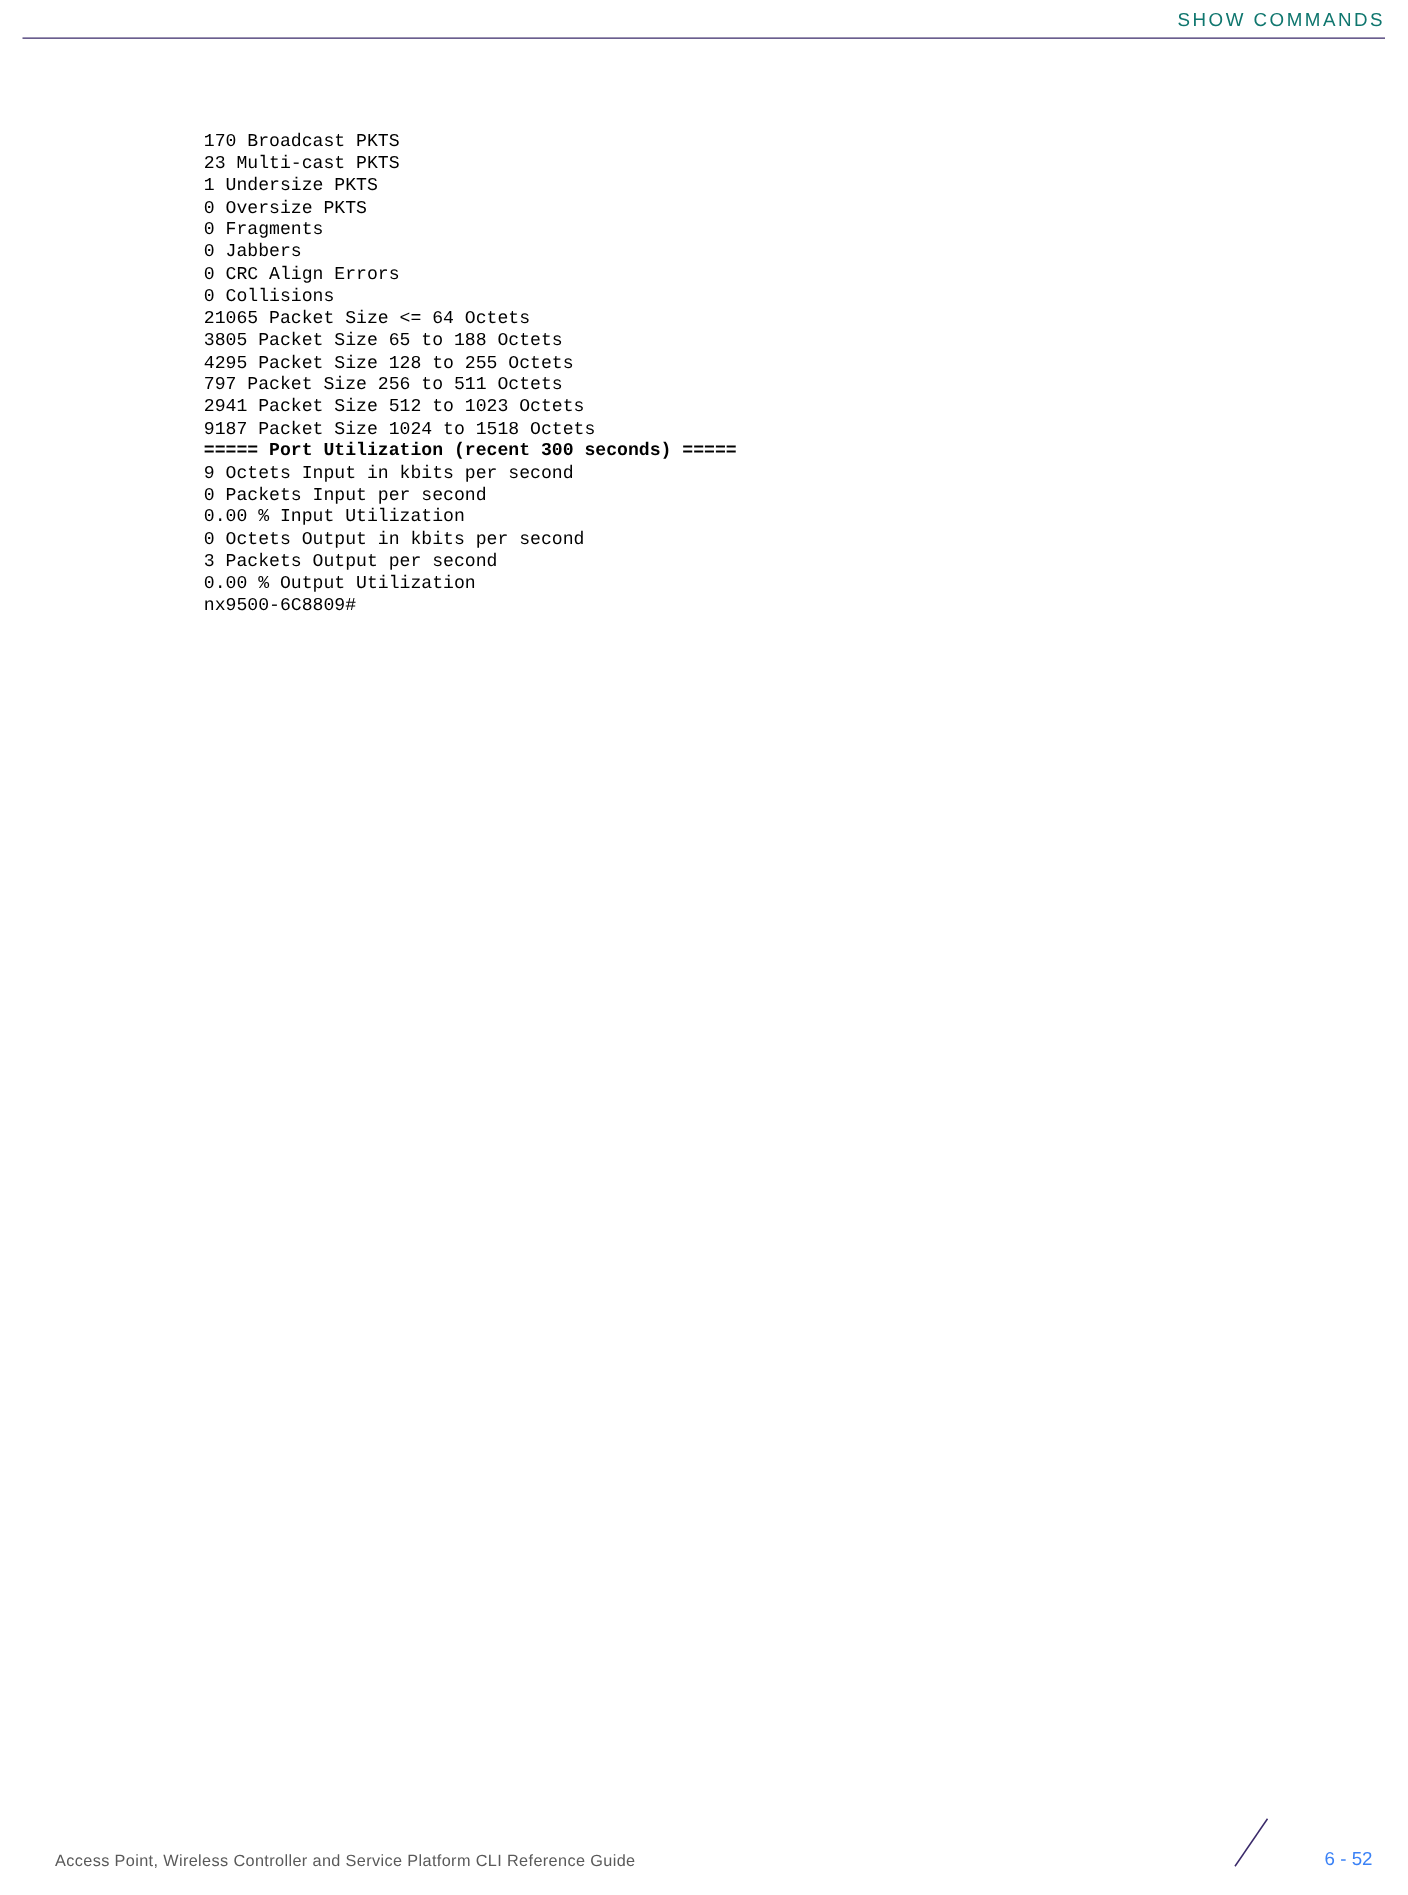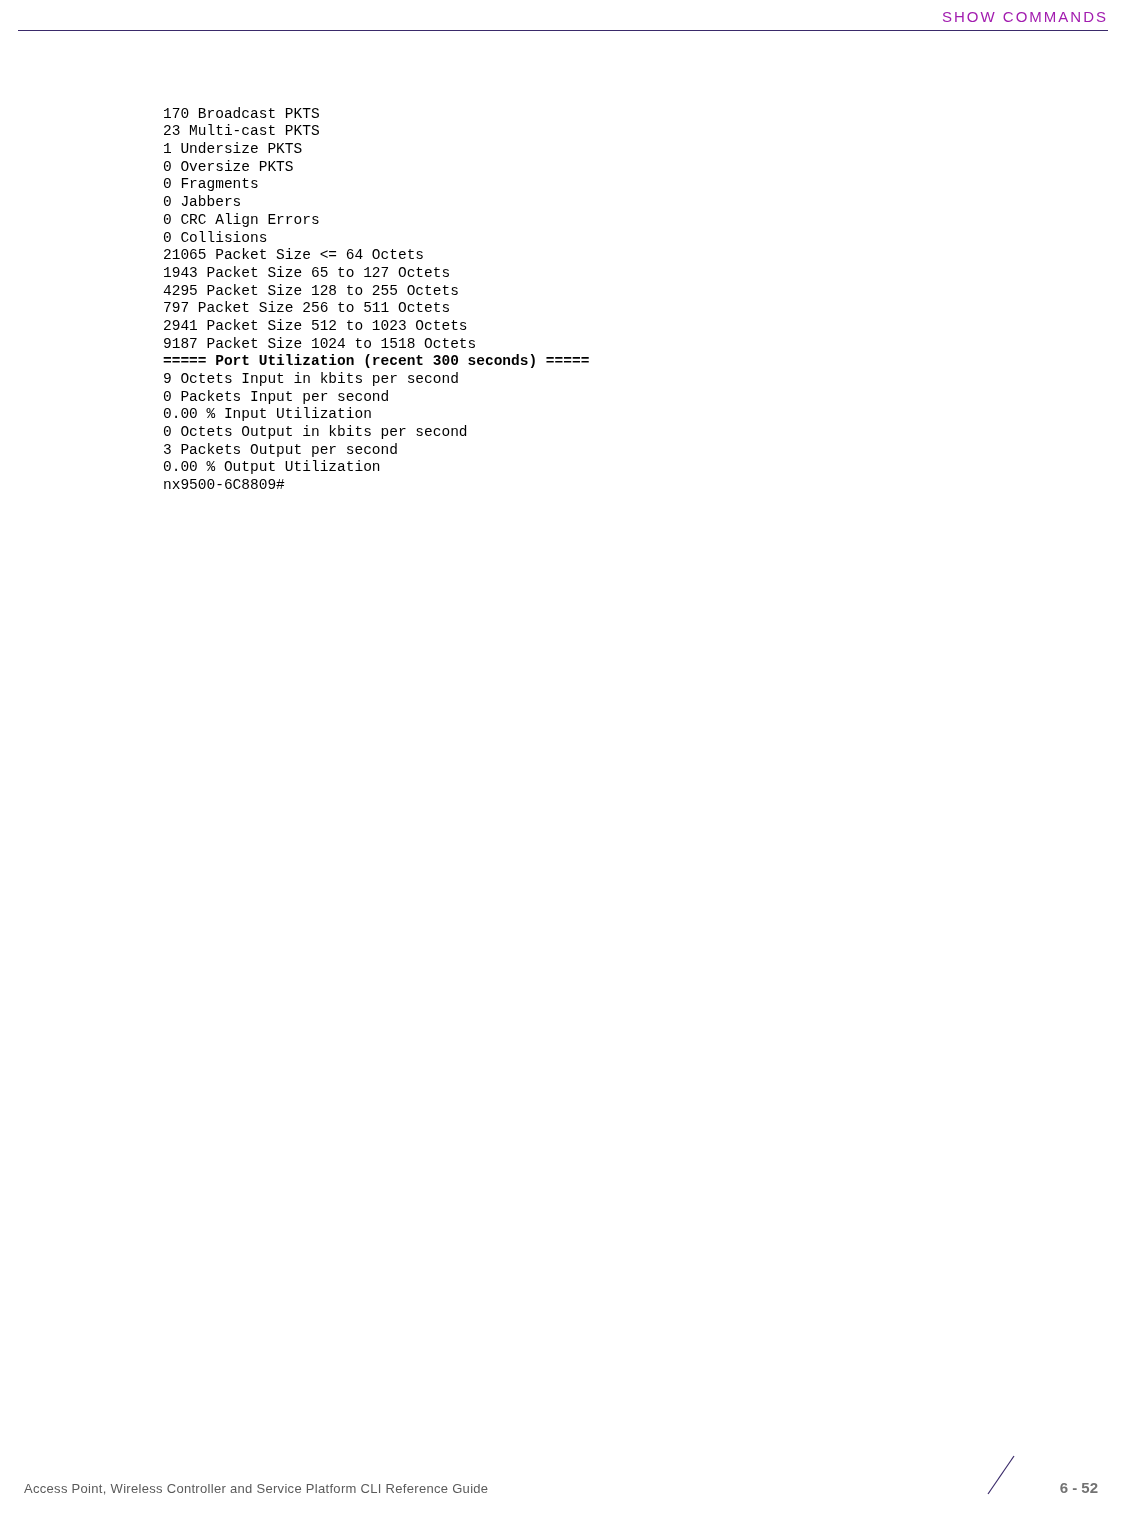--- a/index.html
+++ b/index.html
@@ -18,21 +18,21 @@
       position: absolute;
       top: 0;
       right: 0;
       width: 100%;
       padding: 8px 18px 4px 0;
       text-align: right;
     }
     .header-title {
       font-size: 15px;
       letter-spacing: 2px;
-      color: #a21caf;
+      color: #0f766e;
       font-weight: 400;
     }
     .header-line {
       position: absolute;
       top: 30px;
       left: 18px;
       right: 18px;
       height: 1px;
       background: #3a2a6a;
     }
@@ -52,33 +52,32 @@
     }
     .footer {
       position: absolute;
       bottom: 0;
       left: 0;
       right: 0;
       height: 60px;
     }
     .footer-text {
       position: absolute;
-      left: 24px;
+      left: 44px;
       bottom: 20px;
       font-size: 13px;
       color: #5a5a5a;
       letter-spacing: 0.3px;
     }
     .footer-page {
       position: absolute;
       right: 28px;
       bottom: 20px;
       font-size: 15px;
-      color: #737373;
-      font-weight: bold;
+      color: #3b82f6;
     }
     .footer-slash {
       position: absolute;
       right: 100px;
       bottom: 12px;
     }
     .footer-slash svg {
       width: 50px;
       height: 50px;
     }
@@ -94,21 +93,21 @@
 <div class="content">
 <span>170 Broadcast PKTS</span>
 <span>23 Multi-cast PKTS</span>
 <span>1 Undersize PKTS</span>
 <span>0 Oversize PKTS</span>
 <span>0 Fragments</span>
 <span>0 Jabbers</span>
 <span>0 CRC Align Errors</span>
 <span>0 Collisions</span>
 <span>21065 Packet Size &lt;= 64 Octets</span>
-<span>1943 Packet Size 65 to 127 Octets</span>
+<span>3805 Packet Size 65 to 188 Octets</span>
 <span>4295 Packet Size 128 to 255 Octets</span>
 <span>797 Packet Size 256 to 511 Octets</span>
 <span>2941 Packet Size 512 to 1023 Octets</span>
 <span>9187 Packet Size 1024 to 1518 Octets</span>
 <span class="bold-line">===== Port Utilization (recent 300 seconds) =====</span>
 <span>9 Octets Input in kbits per second</span>
 <span>0 Packets Input per second</span>
 <span>0.00 % Input Utilization</span>
 <span>0 Octets Output in kbits per second</span>
 <span>3 Packets Output per second</span>

